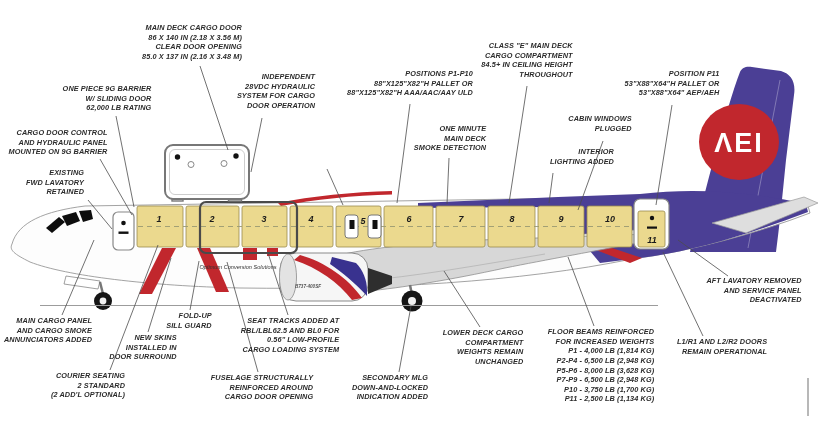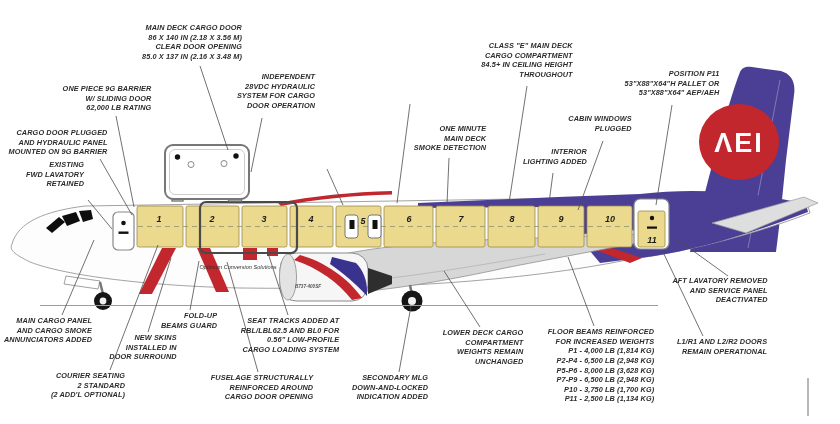--- a/index.html
+++ b/index.html
@@ -165,55 +165,58 @@
   <line x1="808" y1="378" x2="808" y2="416" stroke="#b8b8b8" stroke-width="2"></line>
 </svg>
 
 <div class="callout" style="left:192px;top:23px">MAIN DECK CARGO DOOR
 86 X 140 IN (2.18 X 3.56 M)
 CLEAR DOOR OPENING
 85.0 X 137 IN (2.16 X 3.48 M)</div>
 <div class="callout" style="left:107px;top:84px">ONE PIECE 9G BARRIER
 W/ SLIDING DOOR
 62,000 LB RATING</div>
-<div class="callout" style="left:58px;top:128px">CARGO DOOR PLUGGED
+<div class="callout" style="left:58px;top:128px">CARGO DOOR CONTROL
 AND HYDRAULIC PANEL
 MOUNTED ON 9G BARRIER</div>
-<div class="callout" style="left:55px;top:160px">EXISTING
+<div class="callout" style="left:55px;top:168px">EXISTING
 FWD LAVATORY
 RETAINED</div>
 <div class="callout" style="left:276px;top:72px">INDEPENDENT
 28VDC HYDRAULIC
 SYSTEM FOR CARGO
 DOOR OPERATION</div>
+<div class="callout" style="left:410px;top:69px">POSITIONS P1-P10
+88"X125"X82"H PALLET OR
+88"X125"X82"H AAA/AAC/AAY ULD</div>
 <div class="callout" style="left:527px;top:41px">CLASS "E" MAIN DECK
 CARGO COMPARTMENT
 84.5+ IN CEILING HEIGHT
 THROUGHOUT</div>
 <div class="callout" style="left:450px;top:124px">ONE MINUTE
 MAIN DECK
 SMOKE DETECTION</div>
 <div class="callout" style="left:600px;top:114px">CABIN WINDOWS
 PLUGGED</div>
-<div class="callout" style="left:555px;top:147px">INTERIOR
+<div class="callout" style="left:582px;top:147px">INTERIOR
 LIGHTING ADDED</div>
 <div class="callout" style="left:672px;top:69px">POSITION P11
 53"X88"X64"H PALLET OR
 53"X88"X64" AEP/AEH</div>
 <div class="callout" style="left:48px;top:316px">MAIN CARGO PANEL
 AND CARGO SMOKE
 ANNUNCIATORS ADDED</div>
 <div class="callout" style="left:143px;top:333px">NEW SKINS
 INSTALLED IN
 DOOR SURROUND</div>
 <div class="callout" style="left:88px;top:371px">COURIER SEATING
 2 STANDARD
 (2 ADD'L OPTIONAL)</div>
 <div class="callout" style="left:189px;top:311px">FOLD-UP
-BEAMS GUARD</div>
+SILL GUARD</div>
 <div class="callout" style="left:262px;top:373px">FUSELAGE STRUCTURALLY
 REINFORCED AROUND
 CARGO DOOR OPENING</div>
 <div class="callout" style="left:290px;top:316px">SEAT TRACKS ADDED AT
 RBL/LBL62.5 AND BL0 FOR
 0.56" LOW-PROFILE
 CARGO LOADING SYSTEM</div>
 <div class="callout" style="left:390px;top:373px">SECONDARY MLG
 DOWN-AND-LOCKED
 INDICATION ADDED</div>
@@ -224,16 +227,16 @@
 <div class="callout" style="left:601px;top:327px">FLOOR BEAMS REINFORCED
 FOR INCREASED WEIGHTS
 P1 - 4,000 LB (1,814 KG)
 P2-P4 - 6,500 LB (2,948 KG)
 P5-P6 - 8,000 LB (3,628 KG)
 P7-P9 - 6,500 LB (2,948 KG)
 P10 - 3,750 LB (1,700 KG)
 P11 - 2,500 LB (1,134 KG)</div>
 <div class="callout" style="left:722px;top:337px">L1/R1 AND L2/R2 DOORS
 REMAIN OPERATIONAL</div>
-<div class="callout" style="left:720px;top:276px">AFT LAVATORY REMOVED
+<div class="callout" style="left:754px;top:276px">AFT LAVATORY REMOVED
 AND SERVICE PANEL
 DEACTIVATED</div>
 
 </div>
 </body></html>

